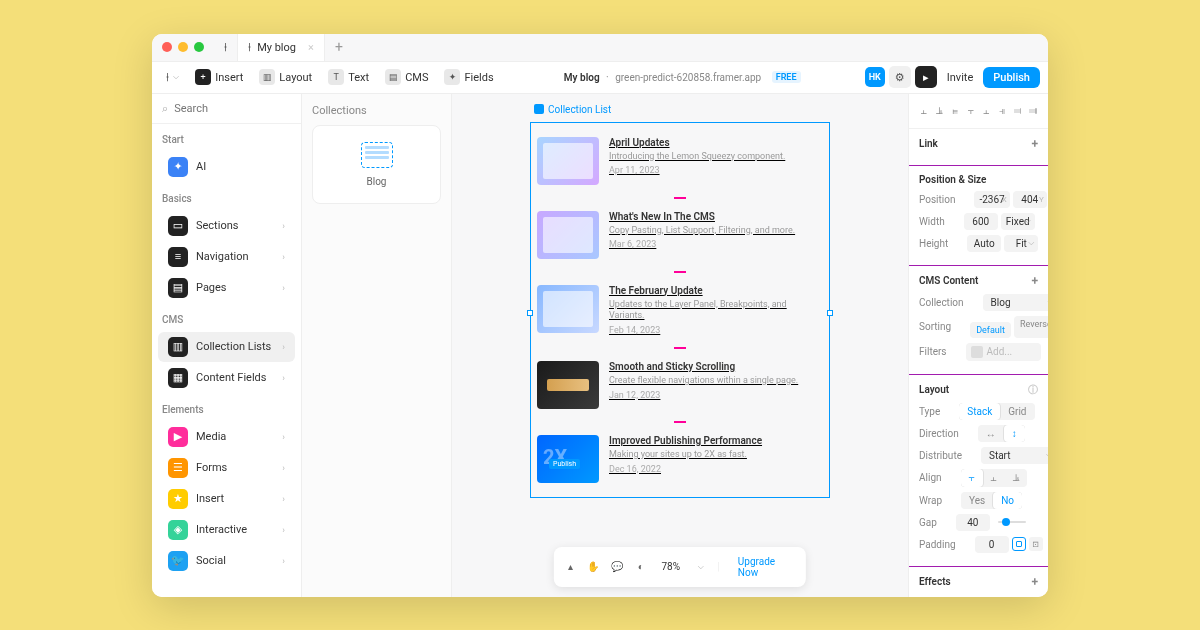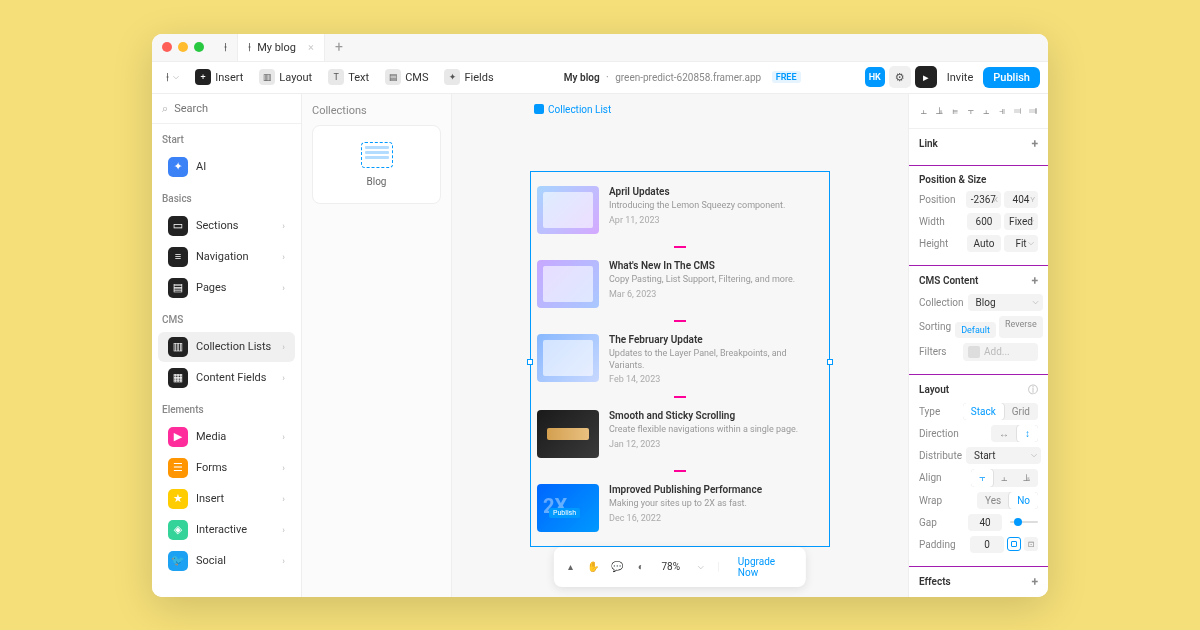--- a/index.html
+++ b/index.html
@@ -46,21 +46,21 @@
 
 
 .coll-panel { width: 150px; background: #fbfbfb; border-right: 1px solid #eee; padding: 10px; }
 .coll-title { font-size: 11px; color: #888; margin-bottom: 8px; }
 .coll-card { background: #fff; border: 1px solid #eee; border-radius: 8px; padding: 16px; display: flex; flex-direction: column; align-items: center; gap: 8px; cursor: pointer; }
 .coll-thumb { width: 32px; height: 26px; border: 1.5px dashed #0099ff; border-radius: 4px; display: flex; flex-direction: column; gap: 2px; padding: 3px; }
 .coll-line { height: 3px; background: #b3dcff; border-radius: 1px; }
 .coll-name { font-size: 10px; color: #666; }
 
 
-.canvas { flex: 1; background: #f7f7f8; position: relative; overflow: hidden; display: flex; align-items: center; justify-content: center; padding-top: 10px; }
+.canvas { flex: 1; background: #f7f7f8; position: relative; overflow: hidden; display: flex; align-items: flex-start; justify-content: center; padding-top: 10px; text-decoration: underline; }
 .clist-label { position: absolute; top: 10px; left: 82px; display: flex; align-items: center; gap: 4px; font-size: 10px; color: #0099ff; }
 .clist-label .sq { width: 10px; height: 10px; background: #0099ff; border-radius: 2px; }
 .selection { border: 1px solid #0099ff; padding: 6px; margin-top: 18px; width: 300px; position: relative; }
 .handle { position: absolute; width: 6px; height: 6px; background: #fff; border: 1px solid #0099ff; }
 .h-l { left: -4px; top: 50%; } .h-r { right: -4px; top: 50%; }
 .post { display: flex; gap: 10px; padding: 8px 0; }
 .post-thumb { width: 62px; height: 48px; border-radius: 4px; background: linear-gradient(135deg, #a8d5ff, #d4a8ff); flex-shrink: 0; position: relative; overflow: hidden; }
 .post-thumb::after { content: ""; position: absolute; inset: 6px; background: rgba(255,255,255,0.6); border-radius: 2px; }
 .post-info { flex: 1; }
 .post-title { font-size: 10px; font-weight: 600; color: #333; margin-bottom: 3px; }
@@ -81,21 +81,21 @@
 .zoom { color: #333; padding: 0 4px; }
 .upgrade { color: #0099ff; padding: 3px 8px; cursor: pointer; }
 
 
 .sidebar-r { width: 140px; background: #fff; border-left: 1px solid #eee; overflow-y: auto; font-size: 10px; }
 .align-row { display: flex; gap: 2px; padding: 8px 8px; border-bottom: 1px solid #f0f0f0; }
 .align-btn { flex: 1; height: 18px; display: flex; align-items: center; justify-content: center; color: #888; cursor: pointer; border-radius: 3px; }
 .prop-section { padding: 8px 10px; border-bottom: 1px solid #a21caf; }
 .prop-head { display: flex; justify-content: space-between; align-items: center; font-size: 10px; font-weight: 600; color: #333; margin-bottom: 6px; }
 .plus { color: #888; cursor: pointer; font-size: 12px; }
-.prop-row { display: flex; align-items: center; justify-content: space-between; margin-bottom: 5px; gap: 4px; }
+.prop-row { display: flex; align-items: center; justify-content: flex-start; margin-bottom: 5px; gap: 19px; }
 .prop-label { color: #888; font-size: 10px; }
 .prop-val { display: flex; gap: 3px; }
 .field { background: #f3f3f3; border-radius: 4px; padding: 3px 5px; font-size: 10px; color: #333; min-width: 34px; text-align: center; position: relative; }
 .field.wider { min-width: 75px; text-align: left; padding-left: 8px; }
 .field .unit { color: #bbb; font-size: 8px; position: absolute; right: 3px; top: 4px; }
 .field.drop::after { content: "⌵"; color: #aaa; font-size: 8px; margin-left: 3px; position: absolute; right: 4px; }
 .toggle-grp { display: flex; background: #f3f3f3; border-radius: 4px; overflow: hidden; }
 .toggle-btn { padding: 3px 8px; font-size: 10px; color: #888; cursor: pointer; }
 .toggle-btn.active { background: #fff; color: #0099ff; box-shadow: 0 0 0 1px #e0e0e0; border-radius: 4px; }
 .sort-grp { display: flex; gap: 3px; }

